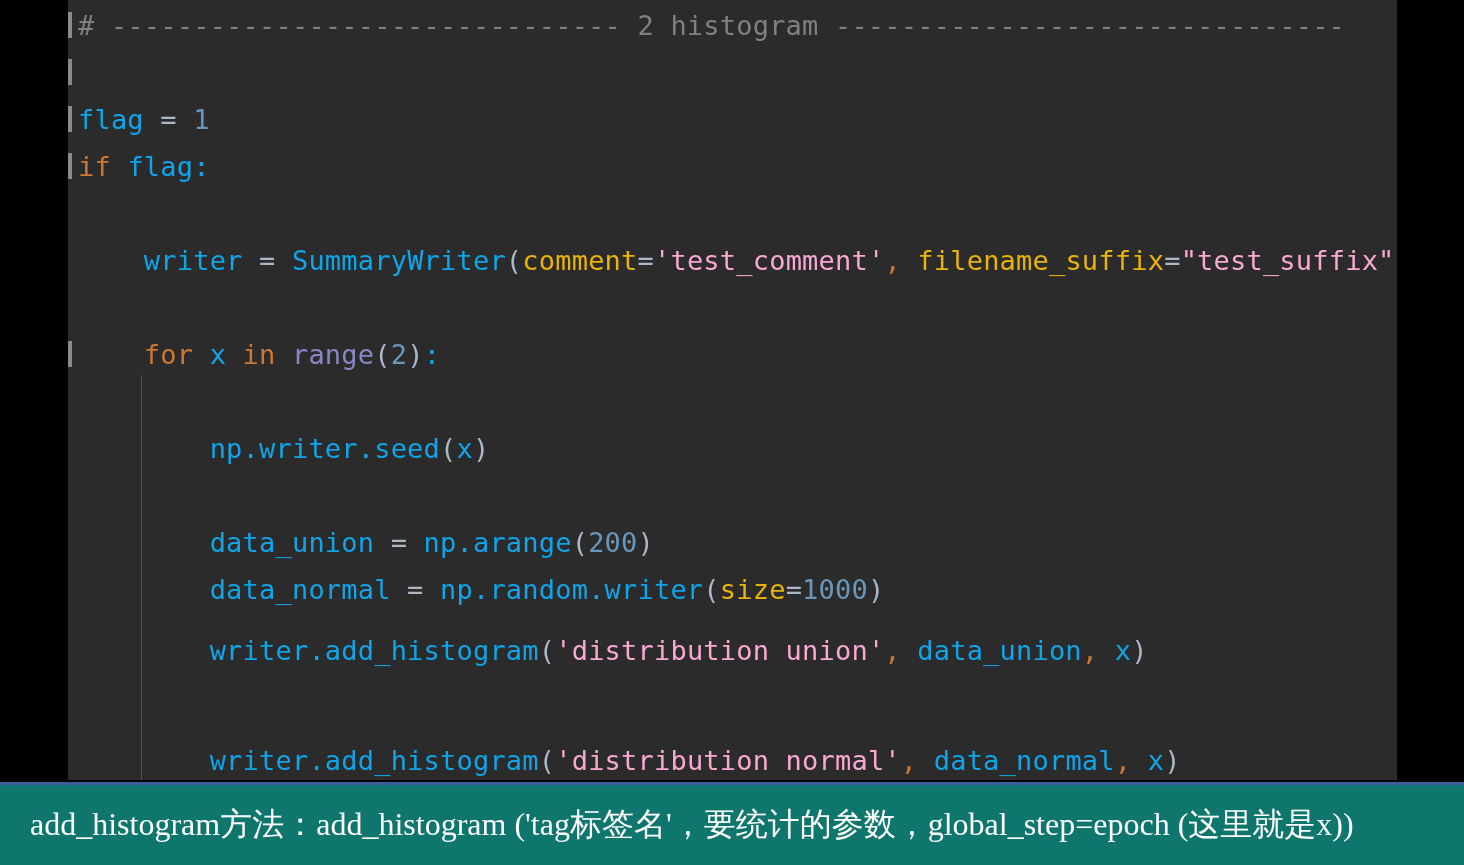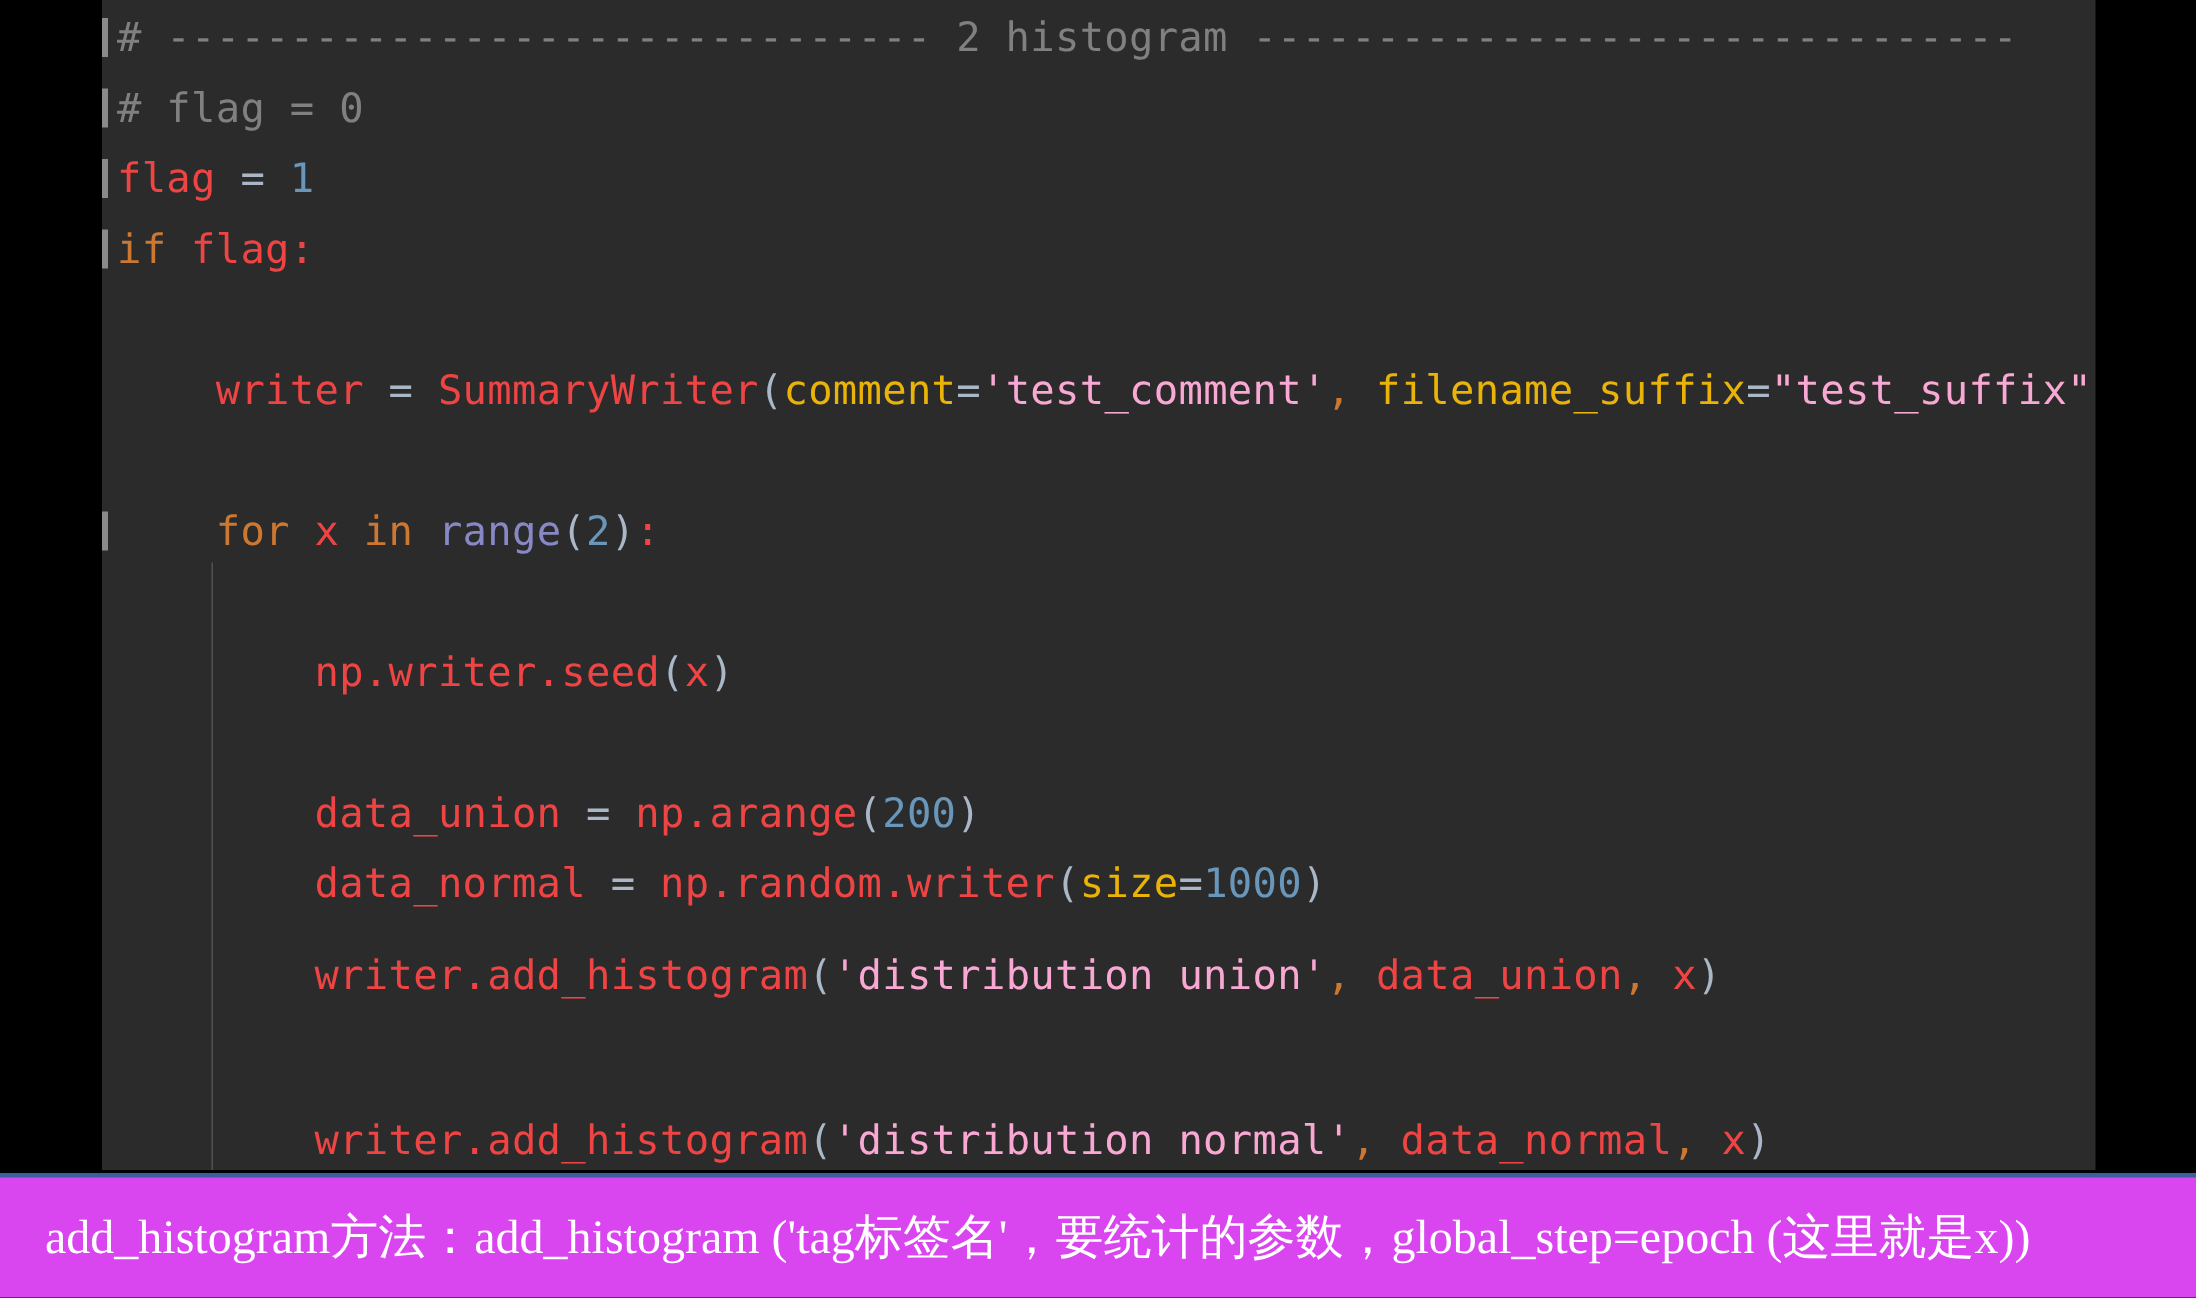--- a/index.html
+++ b/index.html
@@ -64,33 +64,33 @@
     color: #a9b7c6;
   }
 
   
   .t-comment  { color: #808080; }
   .t-keyword  { color: #cc7832; }
   .t-builtin  { color: #8888c6; }
   .t-num      { color: #6897bb; }
   .t-str      { color: #f9a8d4; }
   .t-kwarg2   { color: #eab308; }
-  .t-plain    { color: #ef4444; }
+  .t-plain    { color: #0ea5e9; }
   .t-paren    { color: #a9b7c6; }
   .t-comma    { color: #cc7832; }
   .t-op       { color: #a9b7c6; }
 
   
   #caption-banner {
     position: absolute;
     left: 0;
     top: 782px;
     width: 1464px;
     height: 83px;
-    background: #d946ef;
+    background: #0f766e;
     border-top: 3px solid #3b5f9e;
     box-sizing: border-box;
     display: flex;
     align-items: center;
   }
   #caption-text {
     display: block;
     width: 100%;
     padding: 0 30px;
     box-sizing: border-box;
@@ -104,21 +104,21 @@
 </style>
 </head>
 <body>
 
 <div id="screen">
 
   <div id="editor">
     <div class="indent-guide"></div>
     <div id="code-lines">
         <div class="code-line" style="top: 2px;"><span class="gutter-mark dim" style="top: 10px;"></span><span style="margin-left: 10px;"><span class="t-comment"># ------------------------------- 2 histogram -------------------------------</span></span></div>
-        <div class="code-line" style="top: 49px;"><span class="gutter-mark dim" style="top: 10px;"></span><span style="margin-left: 10px;"><span class="t-comment"># flag = 0</span></span></div>
+        <div class="code-line" style="top: 49px;"><span class="gutter-mark dim" style="top: 10px;"></span></div>
         <div class="code-line" style="top: 96px;"><span class="gutter-mark dim" style="top: 10px;"></span><span style="margin-left: 10px;"><span class="t-plain">flag </span><span class="t-op">= </span><span class="t-num">1</span></span></div>
         <div class="code-line" style="top: 143px;"><span class="gutter-mark dim" style="top: 10px;"></span><span style="margin-left: 10px;"><span class="t-keyword">if </span><span class="t-plain">flag:</span></span></div>
         <div class="code-line" style="top: 190px;"><span style="margin-left: 10px;"><span class="t-plain"></span></span></div>
         <div class="code-line" style="top: 237px;"><span style="margin-left: 10px;"><span class="t-plain">    writer </span><span class="t-op">= </span><span class="t-plain">SummaryWriter</span><span class="t-paren">(</span><span class="t-kwarg2">comment</span><span class="t-op">=</span><span class="t-str">'test_comment'</span><span class="t-comma">, </span><span class="t-kwarg2">filename_suffix</span><span class="t-op">=</span><span class="t-str">"test_suffix"</span><span class="t-paren">)</span></span></div>
         <div class="code-line" style="top: 284px;"><span style="margin-left: 10px;"><span class="t-plain"></span></span></div>
         <div class="code-line" style="top: 331px;"><span class="gutter-mark dim" style="top: 10px;"></span><span style="margin-left: 10px;"><span class="t-plain">    </span><span class="t-keyword">for </span><span class="t-plain">x </span><span class="t-keyword">in </span><span class="t-builtin">range</span><span class="t-paren">(</span><span class="t-num">2</span><span class="t-paren">)</span><span class="t-plain">:</span></span></div>
         <div class="code-line" style="top: 378px;"><span style="margin-left: 10px;"><span class="t-plain"></span></span></div>
         <div class="code-line" style="top: 425px;"><span style="margin-left: 10px;"><span class="t-plain">        np.writer.seed</span><span class="t-paren">(</span><span class="t-plain">x</span><span class="t-paren">)</span></span></div>
         <div class="code-line" style="top: 472px;"><span style="margin-left: 10px;"><span class="t-plain"></span></span></div>
         <div class="code-line" style="top: 519px;"><span style="margin-left: 10px;"><span class="t-plain">        data_union </span><span class="t-op">= </span><span class="t-plain">np.arange</span><span class="t-paren">(</span><span class="t-num">200</span><span class="t-paren">)</span></span></div>

